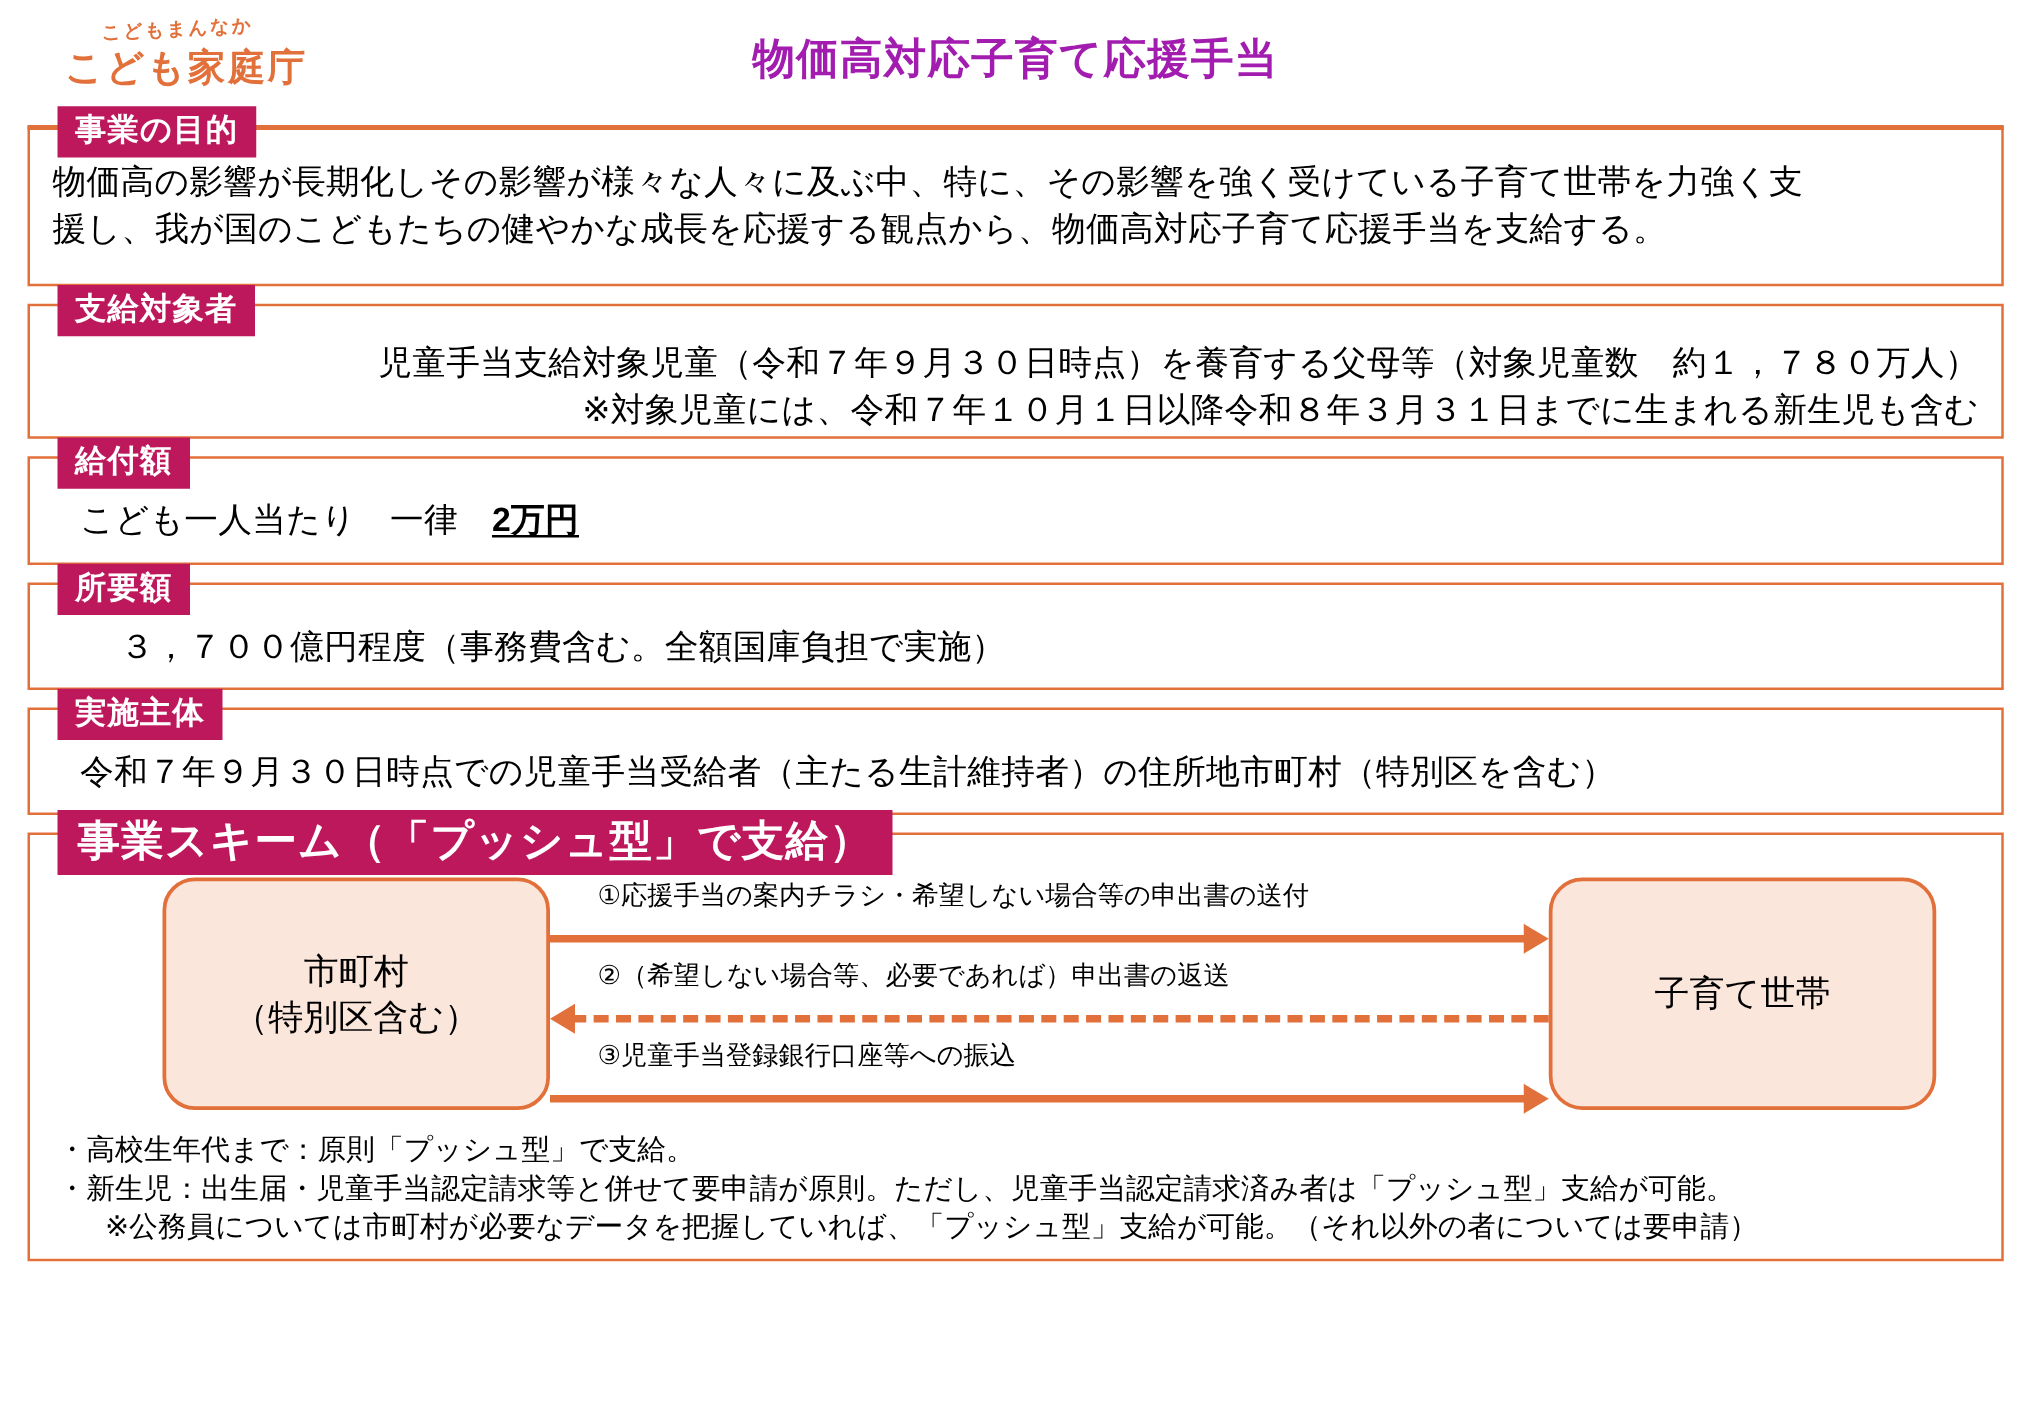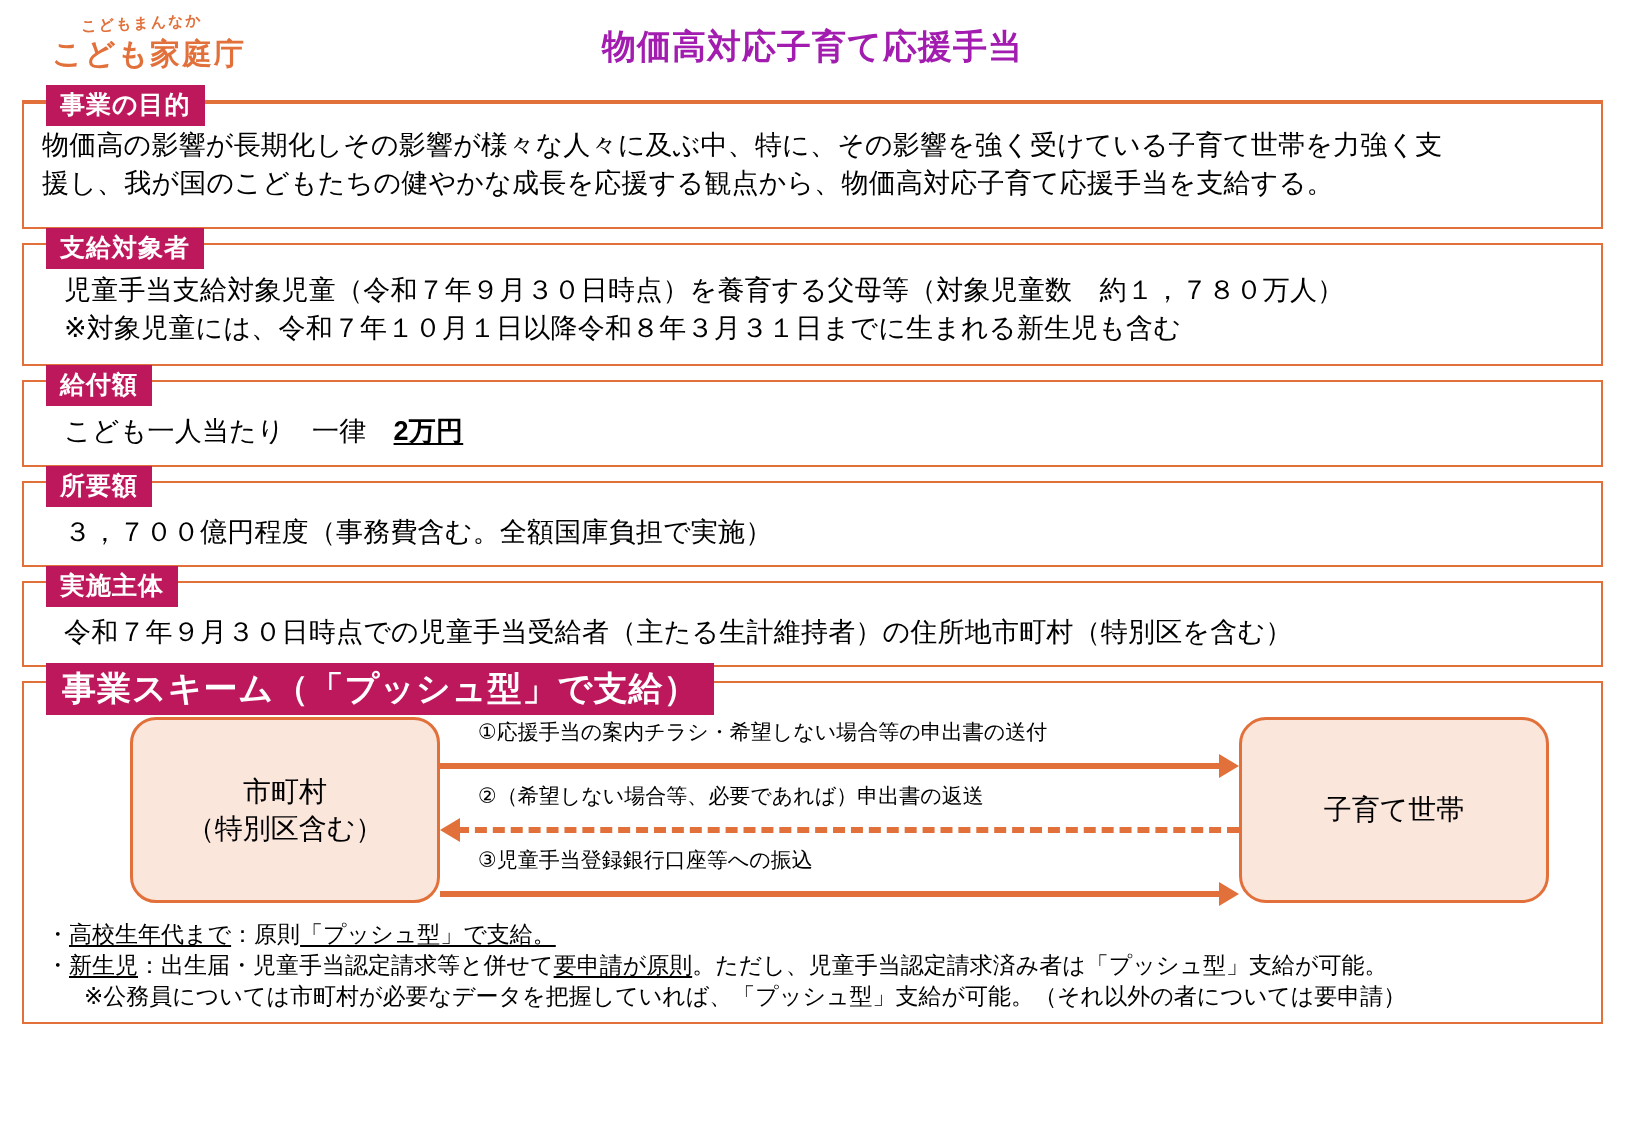--- a/index.html
+++ b/index.html
@@ -100,23 +100,23 @@
   }
   .indent-1 { padding-left: 22px; }
   .strong-amount {
     font-weight: bold;
     text-decoration: underline;
     text-underline-offset: 3px;
   }
 
   
   .sec-purpose .section-inner   { padding-top: 24px; padding-bottom: 24px; }
-  .sec-target .section-inner    { padding-top: 26px; padding-bottom: 17px; }
+  .sec-target .section-inner    { padding-top: 26px; padding-bottom: 2px; text-align: right; }
   .sec-amount .section-inner    { padding-top: 30px; padding-bottom: 14px; }
-  .sec-budget .section-inner    { padding-top: 30px; padding-bottom: 14px; }
+  .sec-budget .section-inner    { padding-top: 30px; padding-bottom: 14px; margin-left: 32px; }
   .sec-operator .section-inner  { padding-top: 30px; padding-bottom: 14px; }
 
   
   .sec-scheme {
     margin-bottom: 10px;
   }
   .sec-scheme .section-inner {
     padding: 34px 18px 10px 18px;
   }
   .scheme-diagram {
@@ -206,21 +206,21 @@
   .scheme-notes {
     margin-top: 4px;
     padding-left: 4px;
   }
   .note-line {
     font-size: 23px;
     line-height: 1.34;
     white-space: nowrap;
   }
   .note-line.sub { padding-left: 38px; }
-  .u { text-decoration: underline; text-underline-offset: 3px; }
+  .u { text-underline-offset: 3px; }
 </style>
 </head>
 <body>
 
 <div class="header">
   <div class="logo">
     <div class="logo-sub">こどもまんなか</div>
     <div class="logo-main">こども家庭庁</div>
   </div>
   <div class="doc-title">物価高対応子育て応援手当</div>

